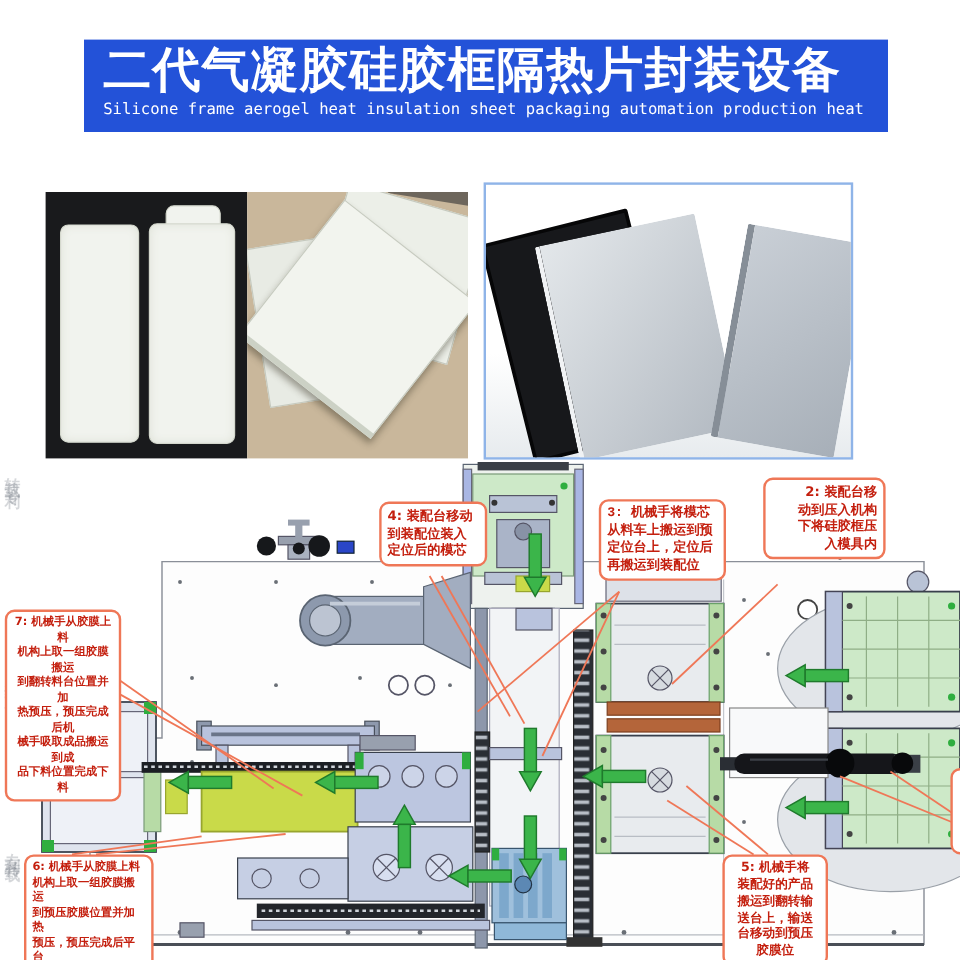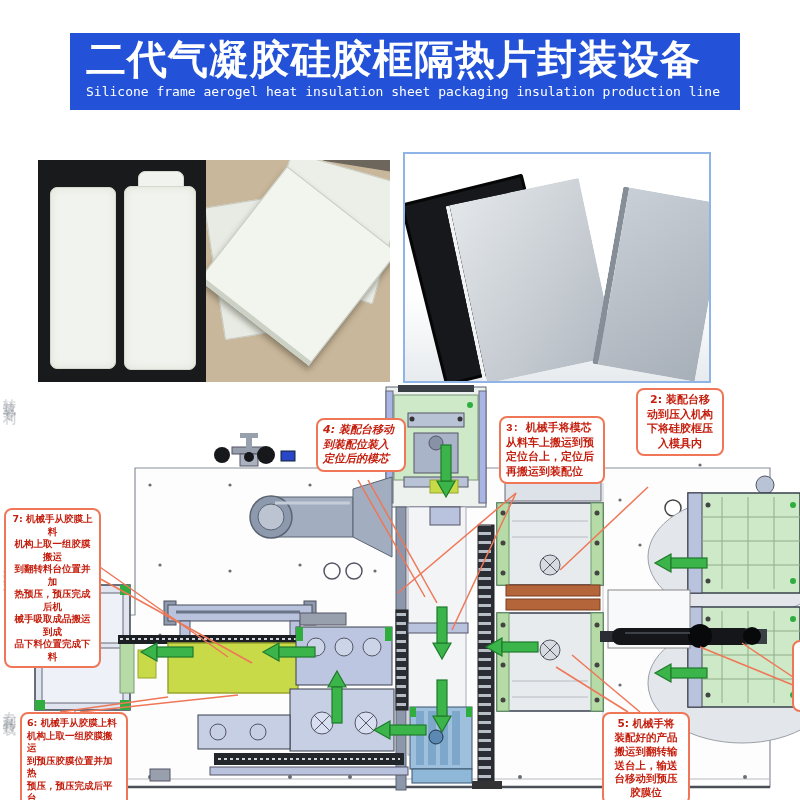--- a/index.html
+++ b/index.html
@@ -33,39 +33,39 @@
   .plateBlack{left:16px;top:32px;width:120px;height:182px;transform:rotate(-14deg);
           background:#17181b;border:3px solid #060607;}
   .plateGrey{left:58px;top:36px;width:132px;height:182px;transform:rotate(-12deg);
           background:linear-gradient(135deg,#e3e7ea,#b2b9c1);border-left:4px solid #f0f2f4;}
   .plateRight{left:202px;top:40px;width:98px;height:180px;transform:rotate(10deg);
           background:linear-gradient(135deg,#c9cfd6,#a7afb8);border-left:6px solid #868e97;}
   
   .machine{position:absolute;left:0;top:385px;width:800px;height:415px;z-index:1;}
   .ann{position:absolute;background:#fff;border:2px solid #ef7757;border-radius:8px;color:#c41f0e;
        font-weight:bold;white-space:pre-line;z-index:6;line-height:1.32;padding:3px 5px;box-sizing:border-box;}
-  #ann2{left:636px;top:388px;width:88px;font-size:11px;text-align:center;}
+  #ann2{left:636px;top:398px;width:102px;font-size:11px;text-align:right;}
   #ann3{left:499px;top:416px;width:106px;font-size:11px;font-family:Liberation Mono, monospace;}
-  #ann4{left:316px;top:418px;width:90px;font-size:11px;font-style:italic;}
+  #ann4{left:316px;top:418px;width:90px;font-size:11px;}
   #ann5{left:602px;top:712px;width:88px;font-size:10.5px;text-align:center;}
   #ann6{left:20px;top:712px;width:108px;font-size:9.5px;}
   #ann7{left:4px;top:508px;width:97px;font-size:9.5px;text-align:center;}
   #ann1{left:792px;top:640px;width:72px;height:72px;font-size:10px;}
   .wm{position:absolute;writing-mode:vertical-rl;color:rgba(105,110,122,.28);font-size:13px;
       letter-spacing:4px;z-index:4;font-weight:bold;}
   #wm1{left:0px;top:388px;} #wm2{left:0px;top:556px;} #wm3{left:0px;top:700px;}
 </style>
 </head>
 <body>
 
 <div class="page">
 
   <div class="banner">
     <div class="banner-title">二代气凝胶硅胶框隔热片封装设备</div>
-    <div class="banner-sub">Silicone frame aerogel heat insulation sheet packaging insulation production line</div>
+    <div class="banner-sub">Silicone frame aerogel heat insulation sheet packaging automation production heat</div>
   </div>
 
   <div class="photoL">
     <div class="darkhalf">
       <div class="sheet1"></div>
       <div class="sheet2-tab"></div>
       <div class="sheet2"></div>
     </div>
     <div class="tanhalf">
       <div class="strip"></div>

